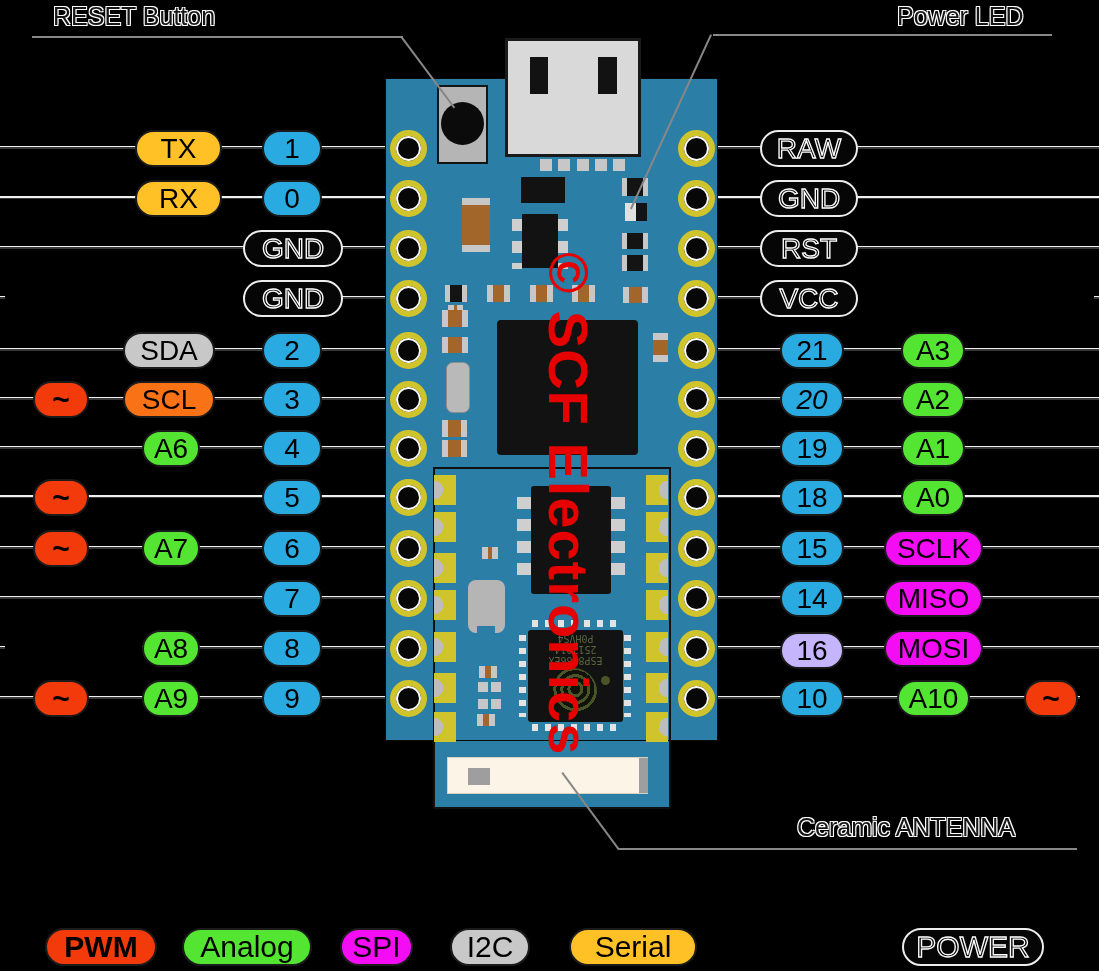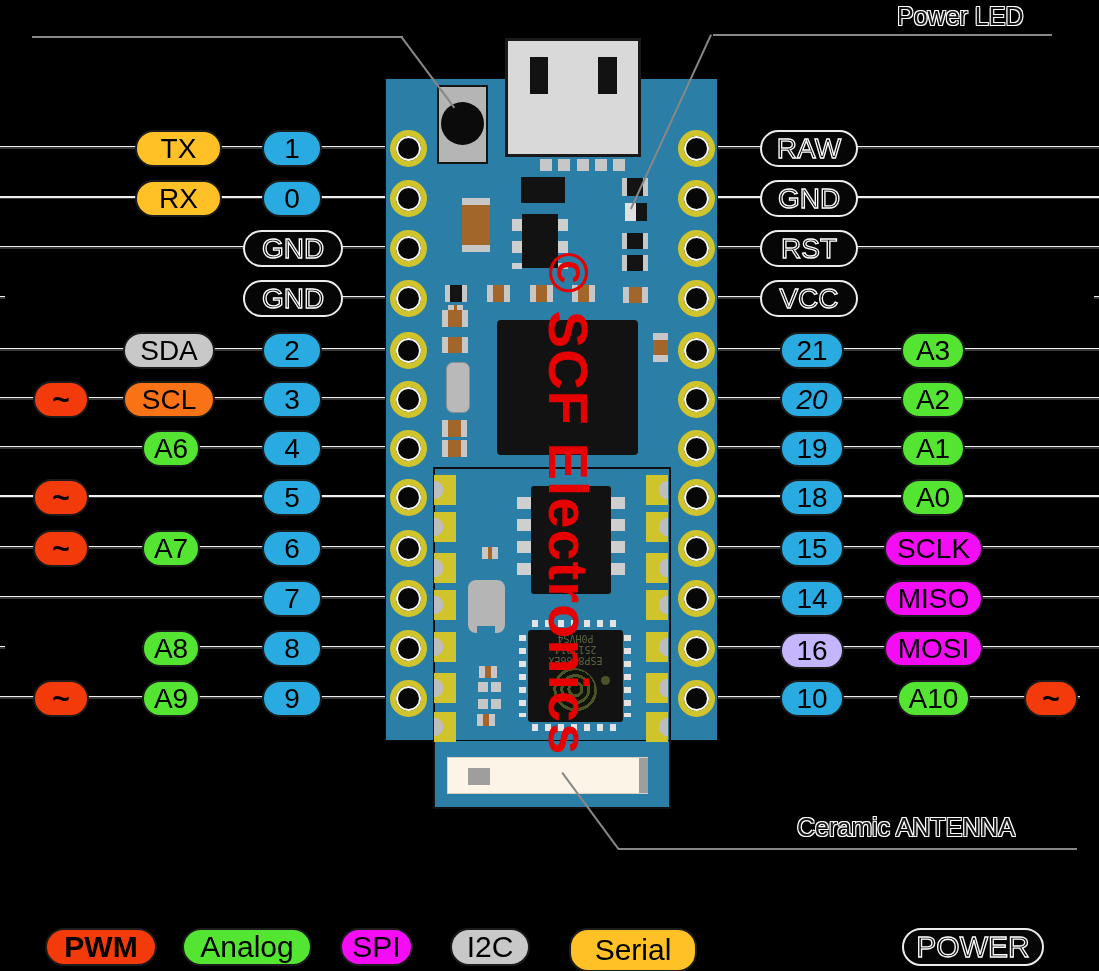--- a/index.html
+++ b/index.html
@@ -44,20 +44,21 @@
   #esp-marking{position:absolute;left:528px;top:633px;width:95px;text-align:center;
                transform:rotate(180deg);color:#5a6440;font-size:10px;line-height:11px;z-index:3;
                font-family:"DejaVu Sans Mono",monospace;}
   #esp-marking span{display:block;}
 </style>
 </head>
 <body>
 
 <div id="stage">
 
+  <div class="callout-label" style="left:53px;top:2px;">RESET Button</div>
   <div class="callout-label" style="left:897px;top:2px;">Power LED</div>
   <div class="callout-label" style="left:797px;top:813px;">Ceramic ANTENNA</div>
 
   <div class="callout-line" style="left:32px;top:36px;width:371px;"></div>
   <div class="callout-line" style="left:402px;top:36px;width:89px;transform:rotate(53.3deg);"></div>
   <div class="callout-line" style="left:713px;top:34px;width:339px;"></div>
   <div class="callout-line" style="left:712px;top:35px;width:192px;transform:rotate(114.7deg);"></div>
   <div class="callout-line" style="left:563px;top:772px;width:95px;transform:rotate(53.6deg);"></div>
   <div class="callout-line" style="left:618px;top:848px;width:459px;"></div>
 
@@ -238,15 +239,15 @@
     <div class="cpad-l" style="left: 434px; top: 632px;"></div>
     <div class="cpad-r" style="left: 646px; top: 632px;"></div>
     <div class="cpad-l" style="left: 434px; top: 673px;"></div>
     <div class="cpad-r" style="left: 646px; top: 673px;"></div>
     <div class="cpad-l" style="left: 434px; top: 712px;"></div>
     <div class="cpad-r" style="left: 646px; top: 712px;"></div>
     <div class="pill pill-pwm" style="left: 45px; top: 928px; width: 112px; height: 38px; font-size: 30px; background: rgb(242, 58, 11);">PWM</div>
     <div class="pill pill-analog" style="left: 182px; top: 928px; width: 130px; height: 38px; font-size: 30px; background: rgb(84, 228, 50);">Analog</div>
     <div class="pill pill-spi" style="left: 340px; top: 928px; width: 73px; height: 38px; font-size: 30px; background: rgb(244, 13, 244);">SPI</div>
     <div class="pill pill-i2c" style="left: 450px; top: 928px; width: 80px; height: 38px; font-size: 30px; background: rgb(200, 200, 200);">I2C</div>
-    <div class="pill pill-serial" style="left: 569px; top: 928px; width: 128px; height: 44px; font-size: 30px; background: rgb(255, 193, 37);">Serial</div>
+    <div class="pill pill-serial" style="left: 569px; top: 928px; width: 128px; height: 38px; font-size: 30px; background: rgb(255, 193, 37);">Serial</div>
     <div class="pill pill-power" style="left: 902px; top: 928px; width: 142px; height: 38px; font-size: 30px;">POWER</div>
   </div>
 
 </body></html>

